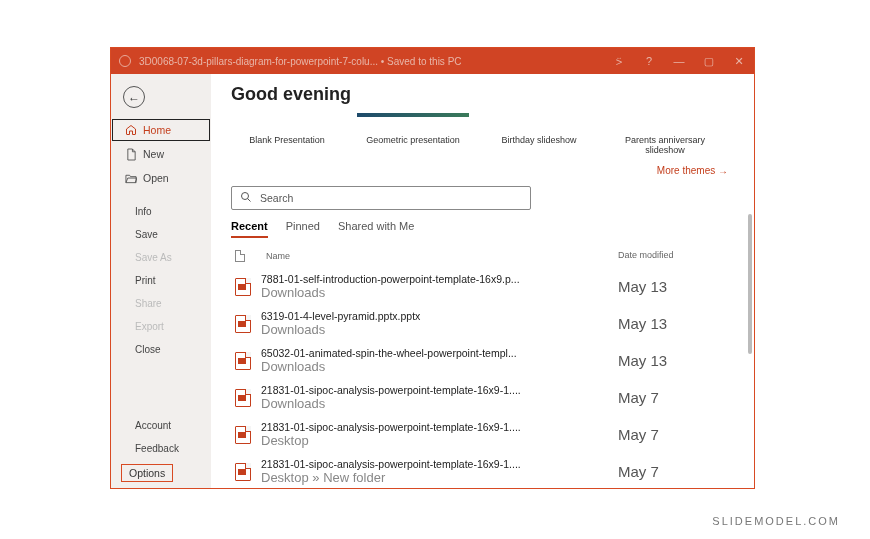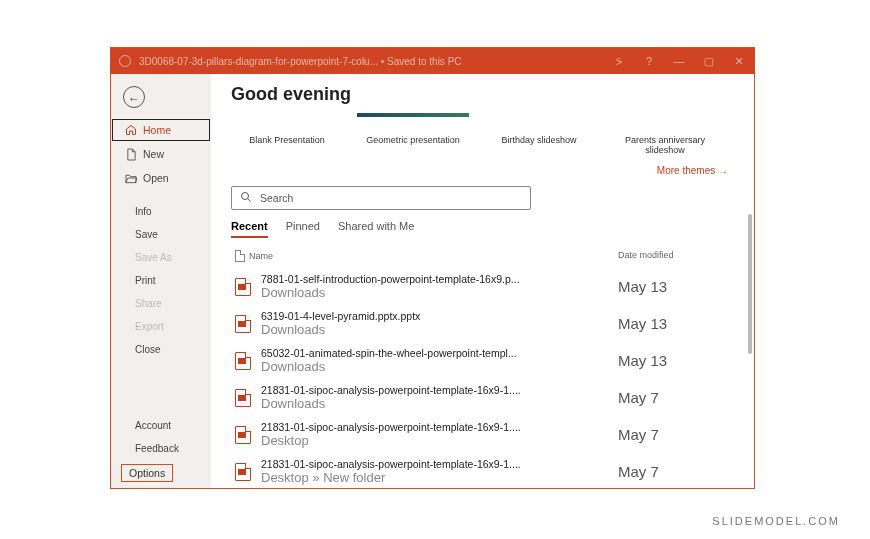--- a/index.html
+++ b/index.html
@@ -28,21 +28,21 @@
   .main { flex: 1; padding: 10px 16px 0 20px; display: flex; flex-direction: column; overflow: hidden; position: relative; }
   .greeting { font-size: 18px; font-weight: 600; color: #222; margin-bottom: 8px; }
   .templates { display: flex; gap: 14px; margin-bottom: 6px; }
   .tmpl { width: 112px; text-align: center; font-size: 9px; color: #333; }
   .tmpl-prev { width: 112px; height: 4px; margin-bottom: 18px; }
   .more-themes { text-align: right; color: #c43e1c; font-size: 10px; margin: 4px 10px 10px 0; }
   .search-box { width: 300px; height: 24px; border: 1px solid #888; border-radius: 2px; display: flex; align-items: center; padding: 0 8px; gap: 8px; font-size: 10.5px; color: #555; margin-bottom: 10px; }
   .tabs { display: flex; gap: 18px; font-size: 11px; color: #555; margin-bottom: 8px; }
   .tab.active { color: #000; border-bottom: 2px solid #c43e1c; padding-bottom: 4px; font-weight: 600; }
   .cols { display: flex; font-size: 9px; color: #666; padding: 4px 0 6px 4px; }
-  .col-name { flex: 1; display: flex; align-items: center; gap: 4px; }
+  .col-name { flex: 1; display: flex; align-items: center; gap: 21px; }
   .col-date { width: 120px; }
   .file-list { flex: 1; overflow: hidden; }
   .file-row { display: flex; align-items: center; padding: 5px 0 5px 4px; }
   .file-icon { width: 16px; height: 18px; border: 1px solid #c43e1c; border-radius: 1px; position: relative; margin-right: 10px; background: #fff; }
   .file-icon::before { content: ""; position: absolute; left: 2px; top: 5px; width: 8px; height: 6px; background: #c43e1c; }
   .file-icon::after { content: ""; position: absolute; right: -1px; top: -1px; width: 5px; height: 5px; background: #f5f5f5; border-left: 1px solid #c43e1c; border-bottom: 1px solid #c43e1c; }
   .file-text { flex: 1; overflow: hidden; }
   .file-name { font-size: 10.5px; color: #222; white-space: nowrap; overflow: hidden; text-overflow: ellipsis; max-width: 300px; }
   .file-loc { font-size: 13px; color: #888; }
   .file-date { width: 120px; font-size: 15px; color: #555; }

